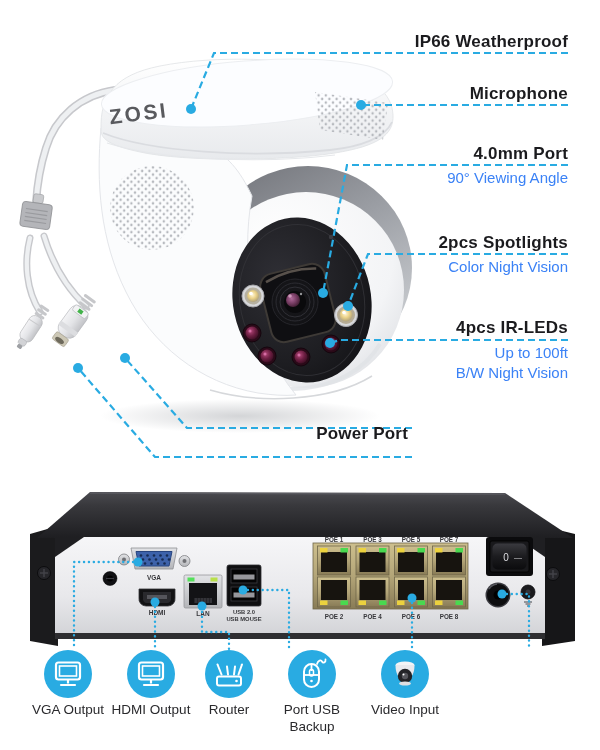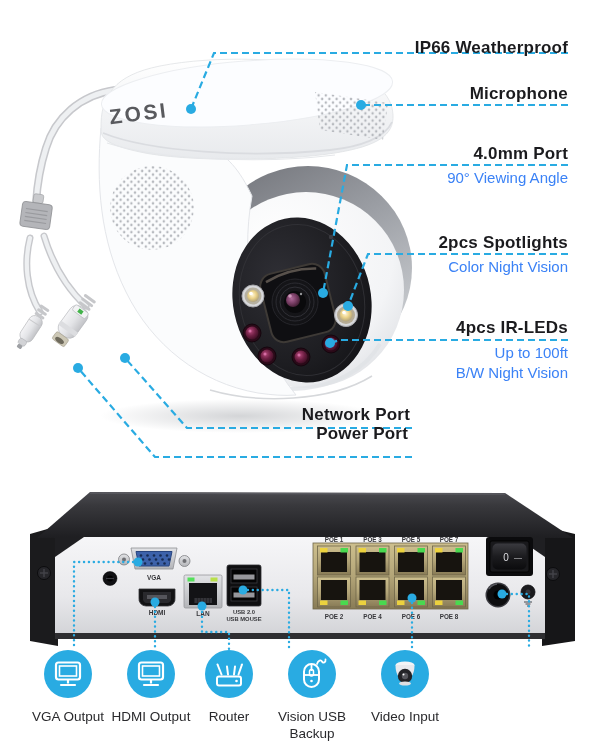--- a/index.html
+++ b/index.html
@@ -10,21 +10,21 @@
   svg text{font-family:"Liberation Sans",sans-serif;}
   .lead{stroke:var(--accent);stroke-width:2.2;fill:none;stroke-dasharray:7 4;}
   .dotlead{stroke:var(--accent);stroke-width:2.4;fill:none;stroke-dasharray:0.1 4.8;stroke-linecap:round;}
   .ldot{fill:var(--accent);}
   .co-title{position:absolute;right:32px;font-weight:bold;font-size:17px;color:#1b1b1e;
             white-space:nowrap;line-height:1;letter-spacing:.2px;}
   .co-sub{position:absolute;right:32px;font-size:15px;color:#3b82f6;white-space:nowrap;line-height:1;}
   .legend-item{position:absolute;top:650px;width:96px;display:flex;flex-direction:column;align-items:center;}
   .legend-circle{width:48px;height:48px;border-radius:50%;background:var(--accent);
                  display:flex;align-items:center;justify-content:center;}
-  .legend-label{margin-top:11px;font-size:13.5px;color:#2a2a2d;text-align:center;line-height:1.25;}
+  .legend-label{margin-top:4px;font-size:13.5px;color:#2a2a2d;text-align:center;line-height:1.25;}
   .port-label{fill:#36363a;font-weight:bold;}
 </style>
 </head>
 <body>
 
 <div class="canvas">
 
 <svg class="art" width="600" height="750" viewBox="0 0 600 750">
   <defs>
     <linearGradient id="capG" x1="0" y1="0" x2="0" y2="1">
@@ -413,30 +413,29 @@
     <circle class="ldot" cx="202" cy="606" r="4.5"></circle>
     <path class="dotlead" d="M243,590 L289,590 L289,649"></path>
     <circle class="ldot" cx="243" cy="590" r="4.5"></circle>
     <path class="dotlead" d="M412,598 L412,649"></path>
     <circle class="ldot" cx="412" cy="598" r="4.5"></circle>
     <path class="dotlead" d="M502,594 L529,594 L529,649"></path>
     <circle class="ldot" cx="502" cy="594" r="4.5"></circle>
   </g>
 </svg>
 
-<div class="co-title" style="top:39px">IP66 Weatherproof</div>
+<div class="co-title" style="top:33px">IP66 Weatherproof</div>
 <div class="co-title" style="top:85px">Microphone</div>
 <div class="co-title" style="top:145px">4.0mm Port</div>
 <div class="co-sub" style="top:170px">90° Viewing Angle</div>
 <div class="co-title" style="top:234px">2pcs Spotlights</div>
 <div class="co-sub" style="top:259px">Color Night Vision</div>
 <div class="co-title" style="top:319px">4pcs IR-LEDs</div>
 <div class="co-sub" style="top:345px">Up to 100ft</div>
 <div class="co-sub" style="top:365px">B/W Night Vision</div>
-<div class="co-title" style="top:406px;right:190px">Network Port</div>
 <div class="co-title" style="top:425px;right:192px">Power Port</div>
 
 <div class="legend-item" style="left:20px">
   <div class="legend-circle">
     <svg width="48" height="48" viewBox="0 0 48 48">
       <rect x="12" y="12.5" width="24" height="17" rx="2.5" fill="none" stroke="#fff" stroke-width="2.2"></rect>
       <rect x="15.5" y="16" width="17" height="10" fill="none" stroke="#fff" stroke-width="1.6"></rect>
       <line x1="24" y1="29.5" x2="24" y2="33.5" stroke="#fff" stroke-width="2.2"></line>
       <line x1="17" y1="35" x2="31" y2="35" stroke="#fff" stroke-width="2.2" stroke-linecap="round"></line>
     </svg>
@@ -474,21 +473,21 @@
   <div class="legend-circle">
     <svg width="48" height="48" viewBox="0 0 48 48">
       <rect x="16" y="14" width="15" height="23" rx="7.5" fill="none" stroke="#fff" stroke-width="2"></rect>
       <line x1="16" y1="25" x2="31" y2="25" stroke="#fff" stroke-width="1.8"></line>
       <line x1="23.5" y1="14" x2="23.5" y2="21" stroke="#fff" stroke-width="1.8"></line>
       <rect x="21.5" y="19.5" width="4" height="6.5" rx="2" fill="none" stroke="#fff" stroke-width="1.5"></rect>
       <circle cx="23.5" cy="31" r="1.3" fill="#fff"></circle>
       <path d="M29,14 C30,10.5 33,9.5 34,11.5 C35,13.5 38,12.5 37.5,9.5" fill="none" stroke="#fff" stroke-width="1.8" stroke-linecap="round"></path>
     </svg>
   </div>
-  <div class="legend-label">Vision USB Backup</div>
+  <div class="legend-label">Port USB Backup</div>
 </div>
 
 <div class="legend-item" style="left:357px">
   <div class="legend-circle">
     <svg width="48" height="48" viewBox="0 0 48 48">
       <ellipse cx="24" cy="15" rx="9.5" ry="3.5" fill="#f4f4f6"></ellipse>
       <path d="M14.5,15 C14.5,22 16.5,27 21,30 L27,30 C31.5,27 33.5,22 33.5,15 Z" fill="#e9e9ed"></path>
       <circle cx="24" cy="26" r="7.2" fill="#232327"></circle>
       <circle cx="24" cy="26" r="3.2" fill="#56565c"></circle>
       <circle cx="22.5" cy="24.5" r="1" fill="#fff"></circle>

